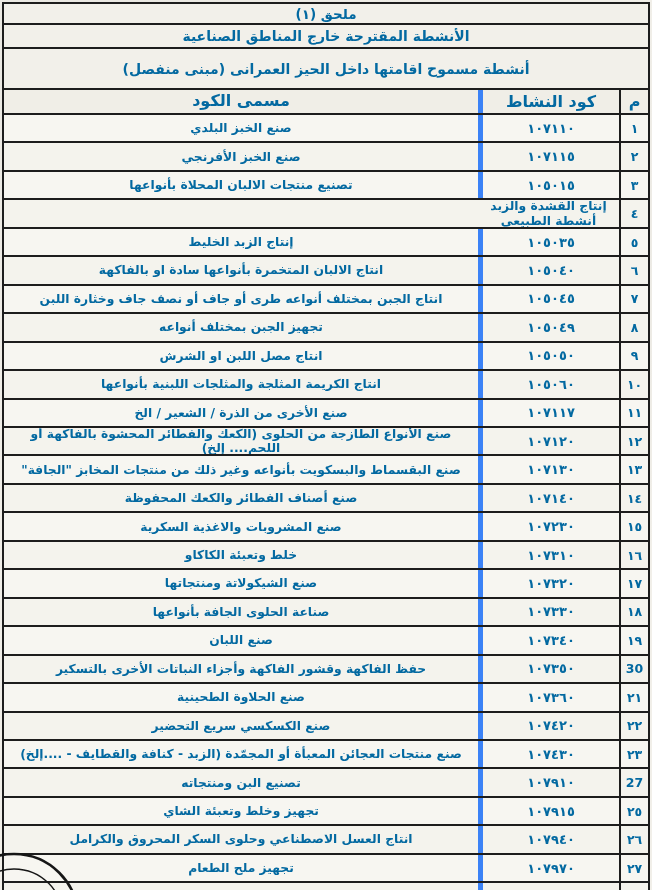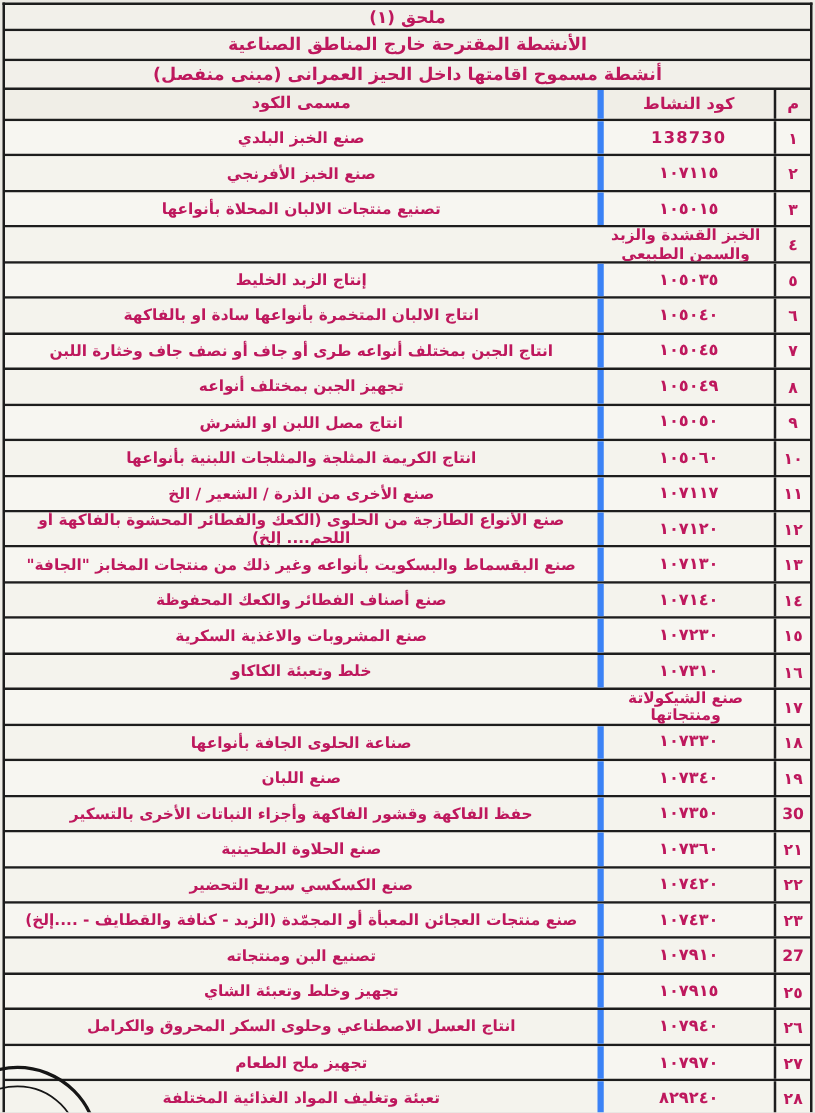--- a/index.html
+++ b/index.html
@@ -9,61 +9,61 @@
   .page {
     position:relative;
     width:652px; height:890px;
     margin:0 auto;
     background:
       radial-gradient(circle at 15% 8%, rgba(0,0,0,0.035), transparent 45%),
       radial-gradient(circle at 80% 30%, rgba(0,0,0,0.03), transparent 40%),
       radial-gradient(circle at 40% 70%, rgba(0,0,0,0.025), transparent 50%),
       #f1efe9;
     overflow:hidden;
-    color:#be185d;
+    color:#0369a1;
   }
 
   .doc-table {
     position:absolute;
     left:2px; top:2px;
     width:648px; height:888px;
     border:2px solid #1d1d1d;
     border-bottom:none;
     background:#f6f5f0;
   }
 
   .title-row {
     display:flex; align-items:center; justify-content:center;
     text-align:center;
     font-weight:700;
     border-bottom:2px solid #1d1d1d;
     background:#f2f0ea;
   }
   .t1 { height:21px; font-size:13.5px; }
   .t2 { height:24px; font-size:14px; }
-  .t3 { height:23px; font-size:14px; }
+  .t3 { height:41px; font-size:14px; }
 
   .row {
     display:grid;
     grid-template-columns:29px 141px 1fr;
     border-bottom:2px solid #1d1d1d;
   }
   .cell {
     display:flex; align-items:center; justify-content:center;
     text-align:center;
     font-weight:700;
     padding:0 4px;
     overflow:hidden;
   }
   .cell.no   { border-left:2px solid #1d1d1d; font-size:12.5px; }
   .cell.code { border-left:5px solid #3b82f6; font-size:13px; letter-spacing:1px; }
   .cell.name { font-size:12.3px; line-height:1.15; }
 
   .header-row { height:25px; background:#f0eee7; }
-  .header-row .cell { font-size:13px; }
+  .header-row .cell { font-size:16px; }
 
   .data-row { height:28.46px; background:#f7f6f1; }
   .data-row:nth-child(even) { background:#f4f3ed; }
 
   .stamp {
     position:absolute;
     left:-60px; top:838px;
     pointer-events:none;
   }
 </style>
@@ -82,39 +82,39 @@
 
     <div class="row header-row">
       <div class="cell no">م</div>
       <div class="cell code">كود النشاط</div>
       <div class="cell name">مسمى الكود</div>
     </div>
 
     <div id="rows">
     <div class="row data-row">
       <div class="cell no">١</div>
-      <div class="cell code">138730</div>
+      <div class="cell code">١٠٧١١٠</div>
       <div class="cell name">صنع الخبز البلدي</div>
     </div>
 
     <div class="row data-row">
       <div class="cell no">٢</div>
       <div class="cell code">١٠٧١١٥</div>
       <div class="cell name">صنع الخبز الأفرنجي</div>
     </div>
 
     <div class="row data-row">
       <div class="cell no">٣</div>
       <div class="cell code">١٠٥٠١٥</div>
       <div class="cell name">تصنيع منتجات الالبان المحلاة بأنواعها</div>
     </div>
 
     <div class="row data-row">
       <div class="cell no">٤</div>
-      <div class="cell name">الخبز القشدة والزبد والسمن الطبيعي</div>
+      <div class="cell name">إنتاج القشدة والزبد أنشطة الطبيعي</div>
     </div>
 
     <div class="row data-row">
       <div class="cell no">٥</div>
       <div class="cell code">١٠٥٠٣٥</div>
       <div class="cell name">إنتاج الزبد الخليط</div>
     </div>
 
     <div class="row data-row">
       <div class="cell no">٦</div>
@@ -177,20 +177,21 @@
     </div>
 
     <div class="row data-row">
       <div class="cell no">١٦</div>
       <div class="cell code">١٠٧٣١٠</div>
       <div class="cell name">خلط وتعبئة الكاكاو</div>
     </div>
 
     <div class="row data-row">
       <div class="cell no">١٧</div>
+      <div class="cell code">١٠٧٣٢٠</div>
       <div class="cell name">صنع الشيكولاتة ومنتجاتها</div>
     </div>
 
     <div class="row data-row">
       <div class="cell no">١٨</div>
       <div class="cell code">١٠٧٣٣٠</div>
       <div class="cell name">صناعة الحلوى الجافة بأنواعها</div>
     </div>
 
     <div class="row data-row">

